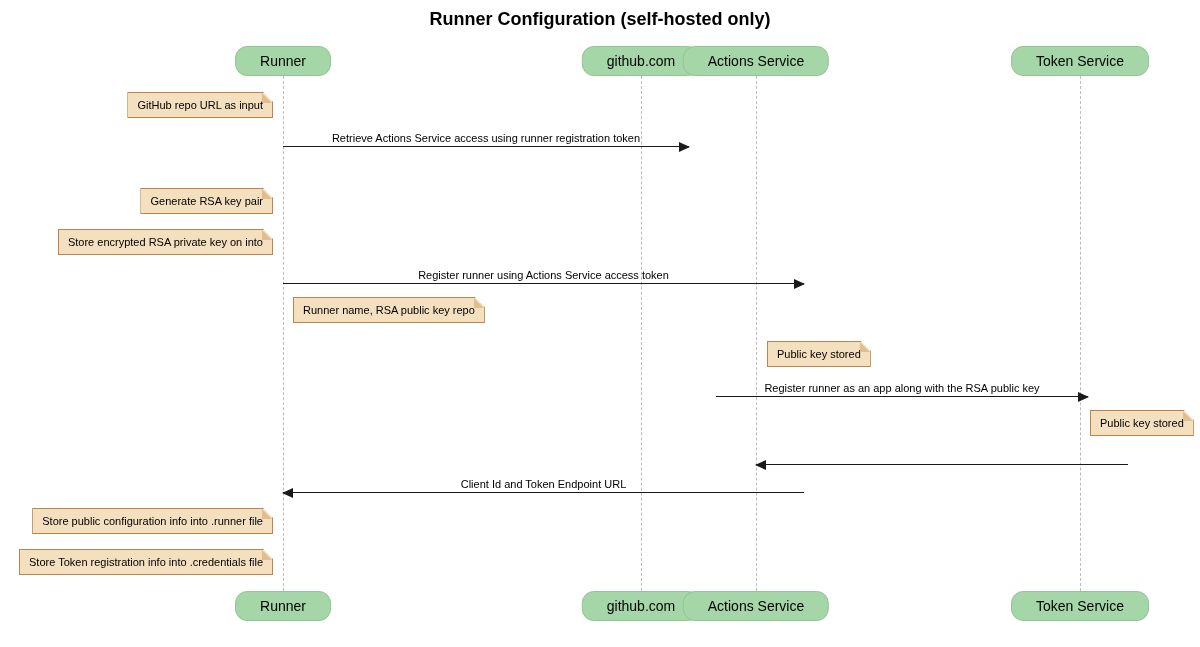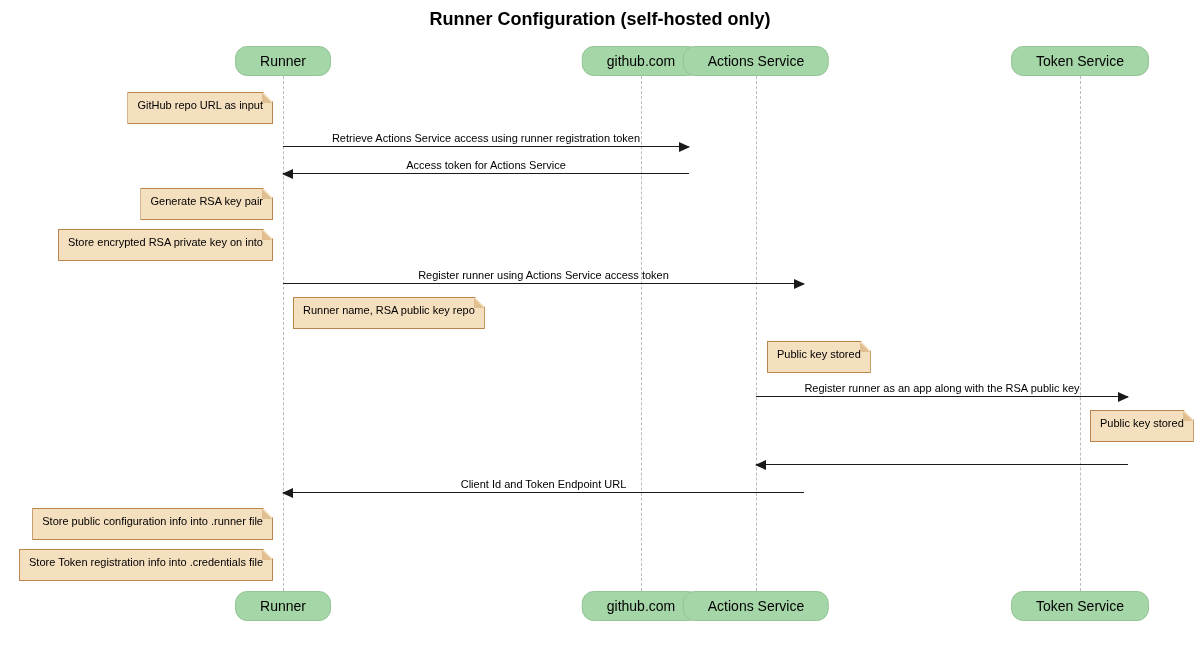--- a/index.html
+++ b/index.html
@@ -65,21 +65,21 @@
     border-bottom: 5px solid transparent;
   }
   .msg.dir-left .head {
     left: -1px;
     border-right: 11px solid var(--arrow, #1A1A1A);
     border-top: 5px solid transparent;
     border-bottom: 5px solid transparent;
   }
   .note {
     position: absolute;
-    height: 32px;
+    height: 26px;
     line-height: 24px;
     box-sizing: border-box;
     padding: 0 9px;
     font-size: 11px;
     white-space: nowrap;
     background: var(--note-fill, #F4DFBE);
     border: 1px solid var(--note-border, #B9854D);
     clip-path: polygon(0 0, calc(100% - 10px) 0, 100% 10px, 100% 100%, 0 100%);
     color: #000;
   }
@@ -101,29 +101,25 @@
 
   <div class="lifeline" style="left:283px; top:76px; height:515px"></div>
   <div class="lifeline" style="left:641px; top:76px; height:515px"></div>
   <div class="lifeline" style="left:756px; top:76px; height:515px"></div>
   <div class="lifeline" style="left:1080px; top:76px; height:515px"></div>
 
   <div class="msg dir-right" style="left:283px; top:129px; width:358px">
     <div class="msg-label">Retrieve Actions Service access using runner registration token</div>
     <span class="head"></span>
   </div>
-  <div class="msg dir-left" style="left:283px; top:156px; width:358px">
-    <div class="msg-label">Access token for Actions Service</div>
-    <span class="head"></span>
-  </div>
   <div class="msg dir-right" style="left:283px; top:266px; width:473px">
     <div class="msg-label">Register runner using Actions Service access token</div>
     <span class="head"></span>
   </div>
-  <div class="msg dir-right" style="left:756px; top:379px; width:324px">
+  <div class="msg dir-right" style="left:716px; top:379px; width:324px">
     <div class="msg-label">Register runner as an app along with the RSA public key</div>
     <span class="head"></span>
   </div>
   <div class="msg dir-left" style="left:756px; top:447px; width:324px">
     <span class="head"></span>
   </div>
   <div class="msg dir-left" style="left:283px; top:475px; width:473px">
     <div class="msg-label">Client Id and Token Endpoint URL</div>
     <span class="head"></span>
   </div>

